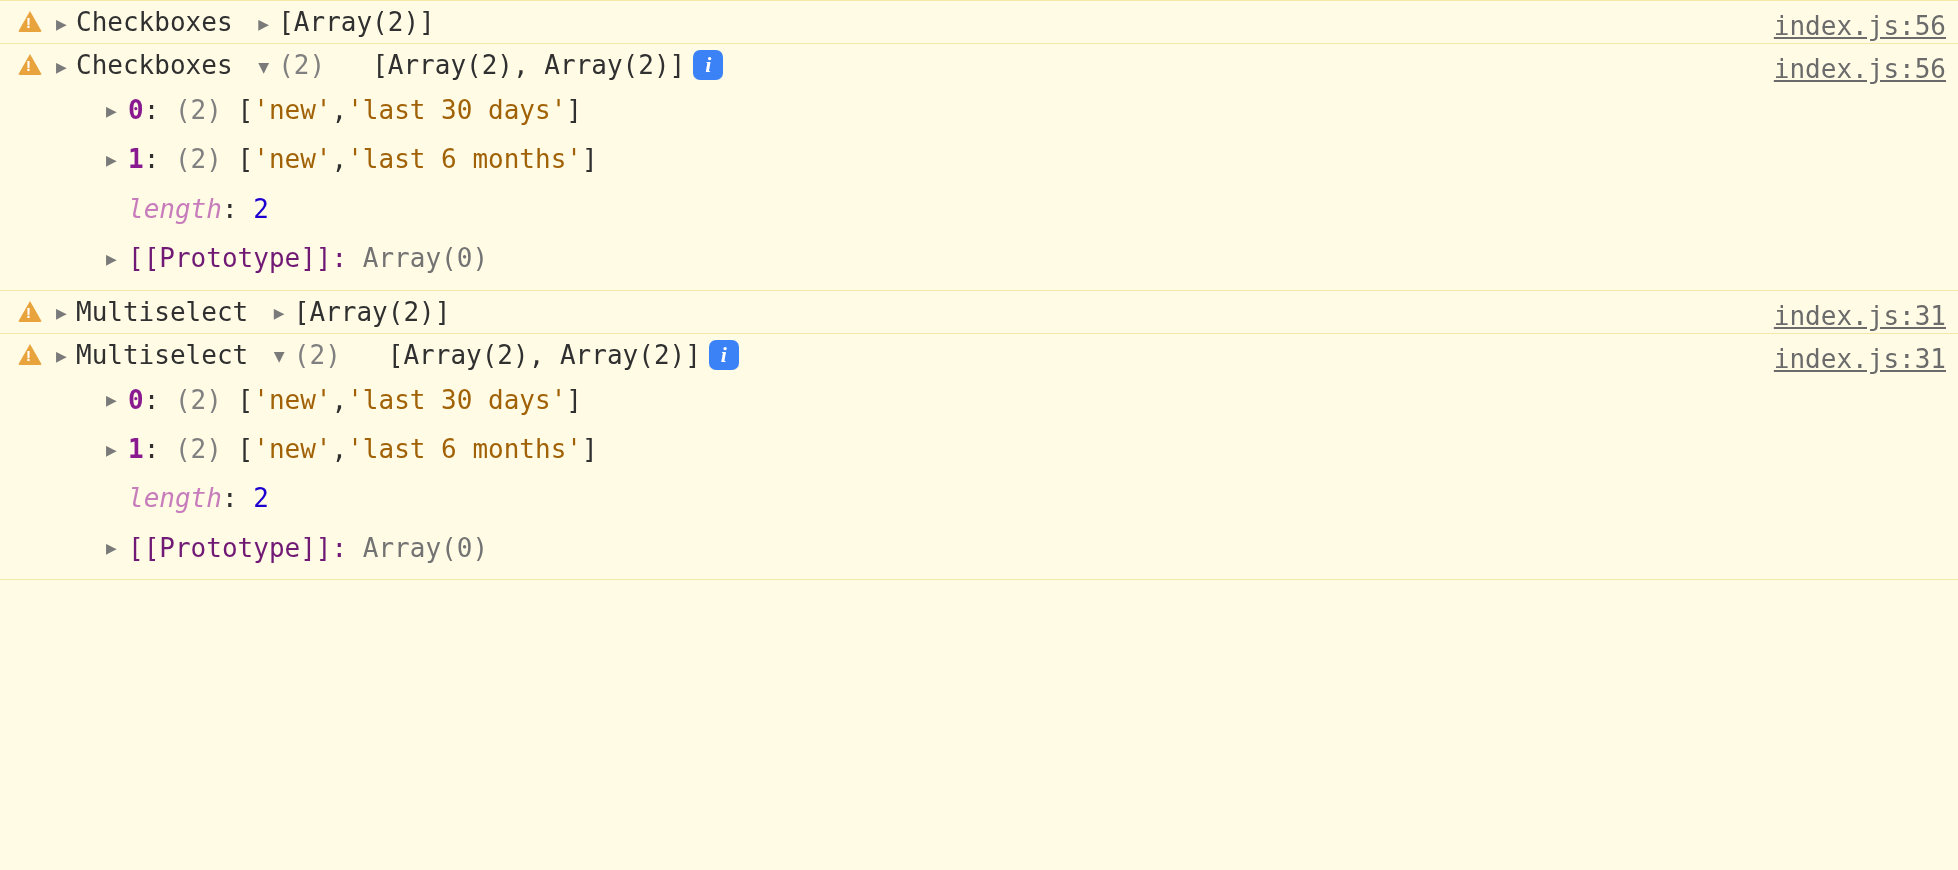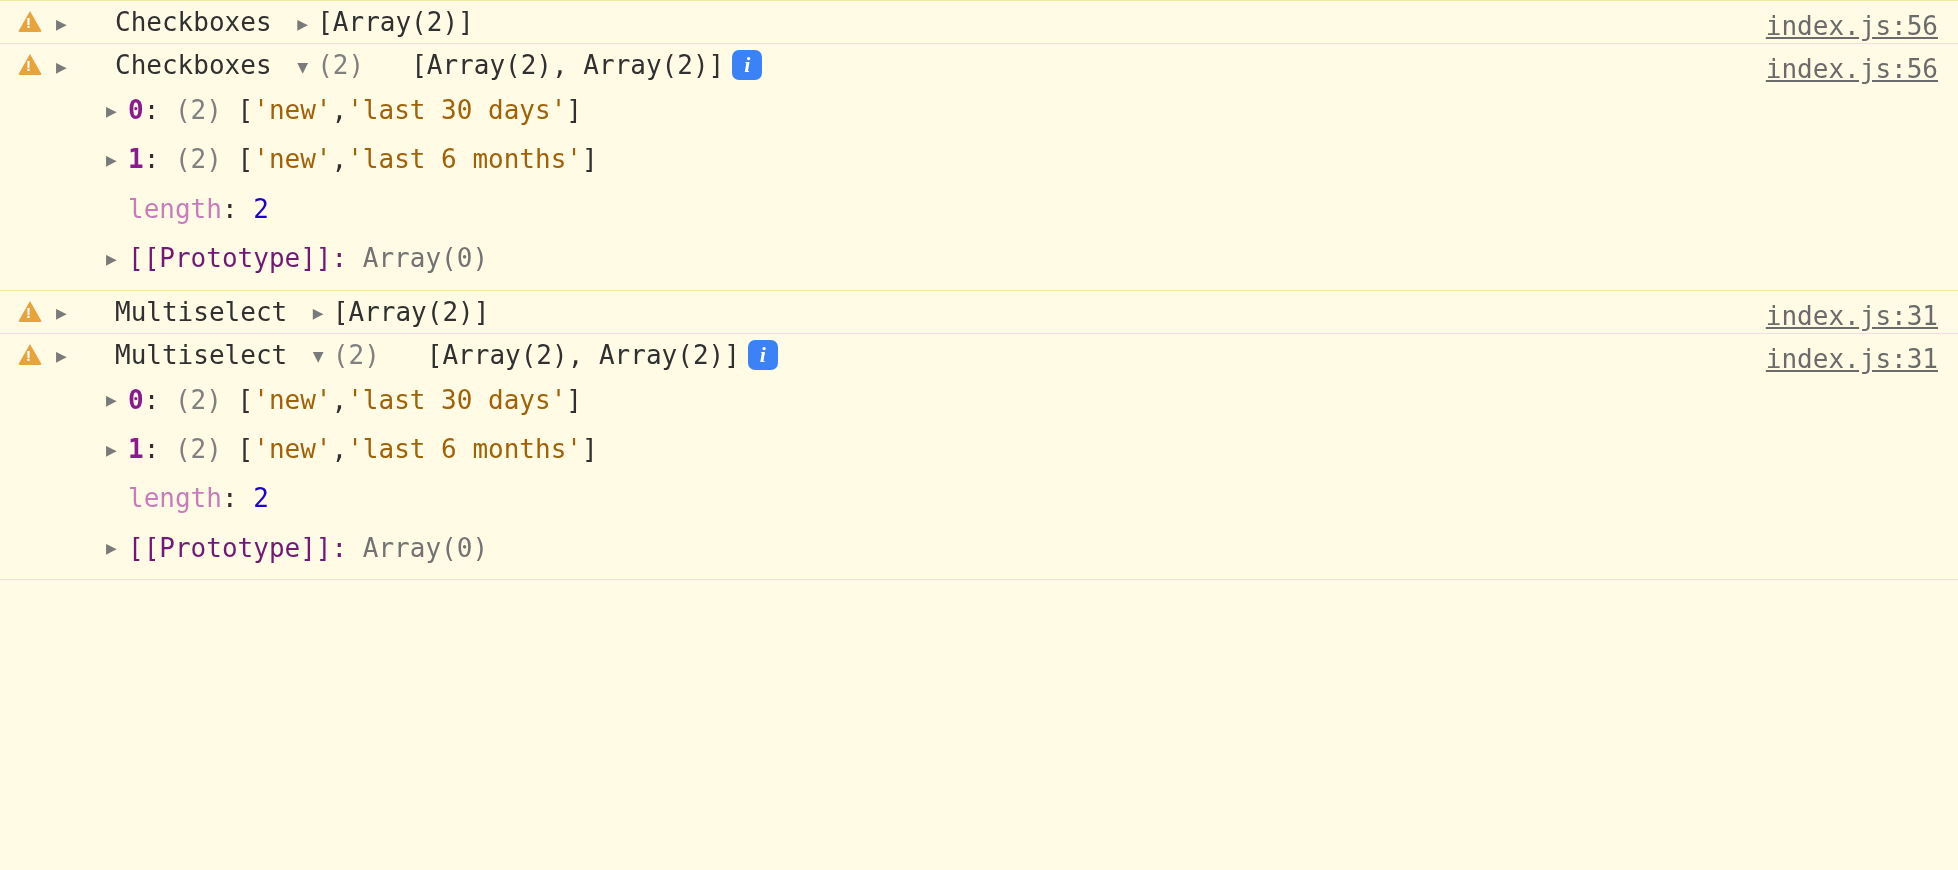--- a/index.html
+++ b/index.html
@@ -64,21 +64,20 @@
       color: #7a7a7a;
       font-size: 18px;
       cursor: pointer;
       user-select: none;
       text-align: left;
       padding-top: 2px;
     }
     .label-text {
       color: #303030;
       margin-right: 10px;
-      margin-left: 39px;
     }
     .array-preview {
       color: #303030;
     }
     .dim { color: #808080; }
     .info-badge {
       display: inline-flex;
       align-items: center;
       justify-content: center;
       width: 30px;
@@ -88,21 +87,21 @@
       border-radius: 7px;
       font-style: italic;
       font-family: Georgia, serif;
       font-size: 22px;
       font-weight: 600;
       margin-left: 8px;
       vertical-align: middle;
     }
     .source-link {
       position: absolute;
-      right: 20px;
+      right: 12px;
       top: 10px;
       color: #6b6b6b;
       text-decoration: underline;
       font-family: Menlo, Monaco, monospace;
       cursor: pointer;
     }
     .expanded-block {
       padding-left: 50px;
       padding-top: 6px;
     }
@@ -114,21 +113,21 @@
     .exp-arrow {
       display: inline-block;
       width: 22px;
       color: #7a7a7a;
       font-size: 18px;
       text-align: left;
       cursor: pointer;
     }
     .exp-arrow.blank { visibility: hidden; }
     .key-idx { color: #8a1a8f; font-weight: 700; }
-    .key-prop { color: #c77dbb; }
+    .key-prop { color: #c77dbb; font-style: italic; }
     .colon { color: #303030; }
     .paren { color: #808080; }
     .bracket { color: #303030; }
     .str { color: #a16207; }
     .num { color: #1c00cf; }
     .proto { color: #701a75; }
     .plain { color: #737373; }
   </style>
 </head>
 <body>

